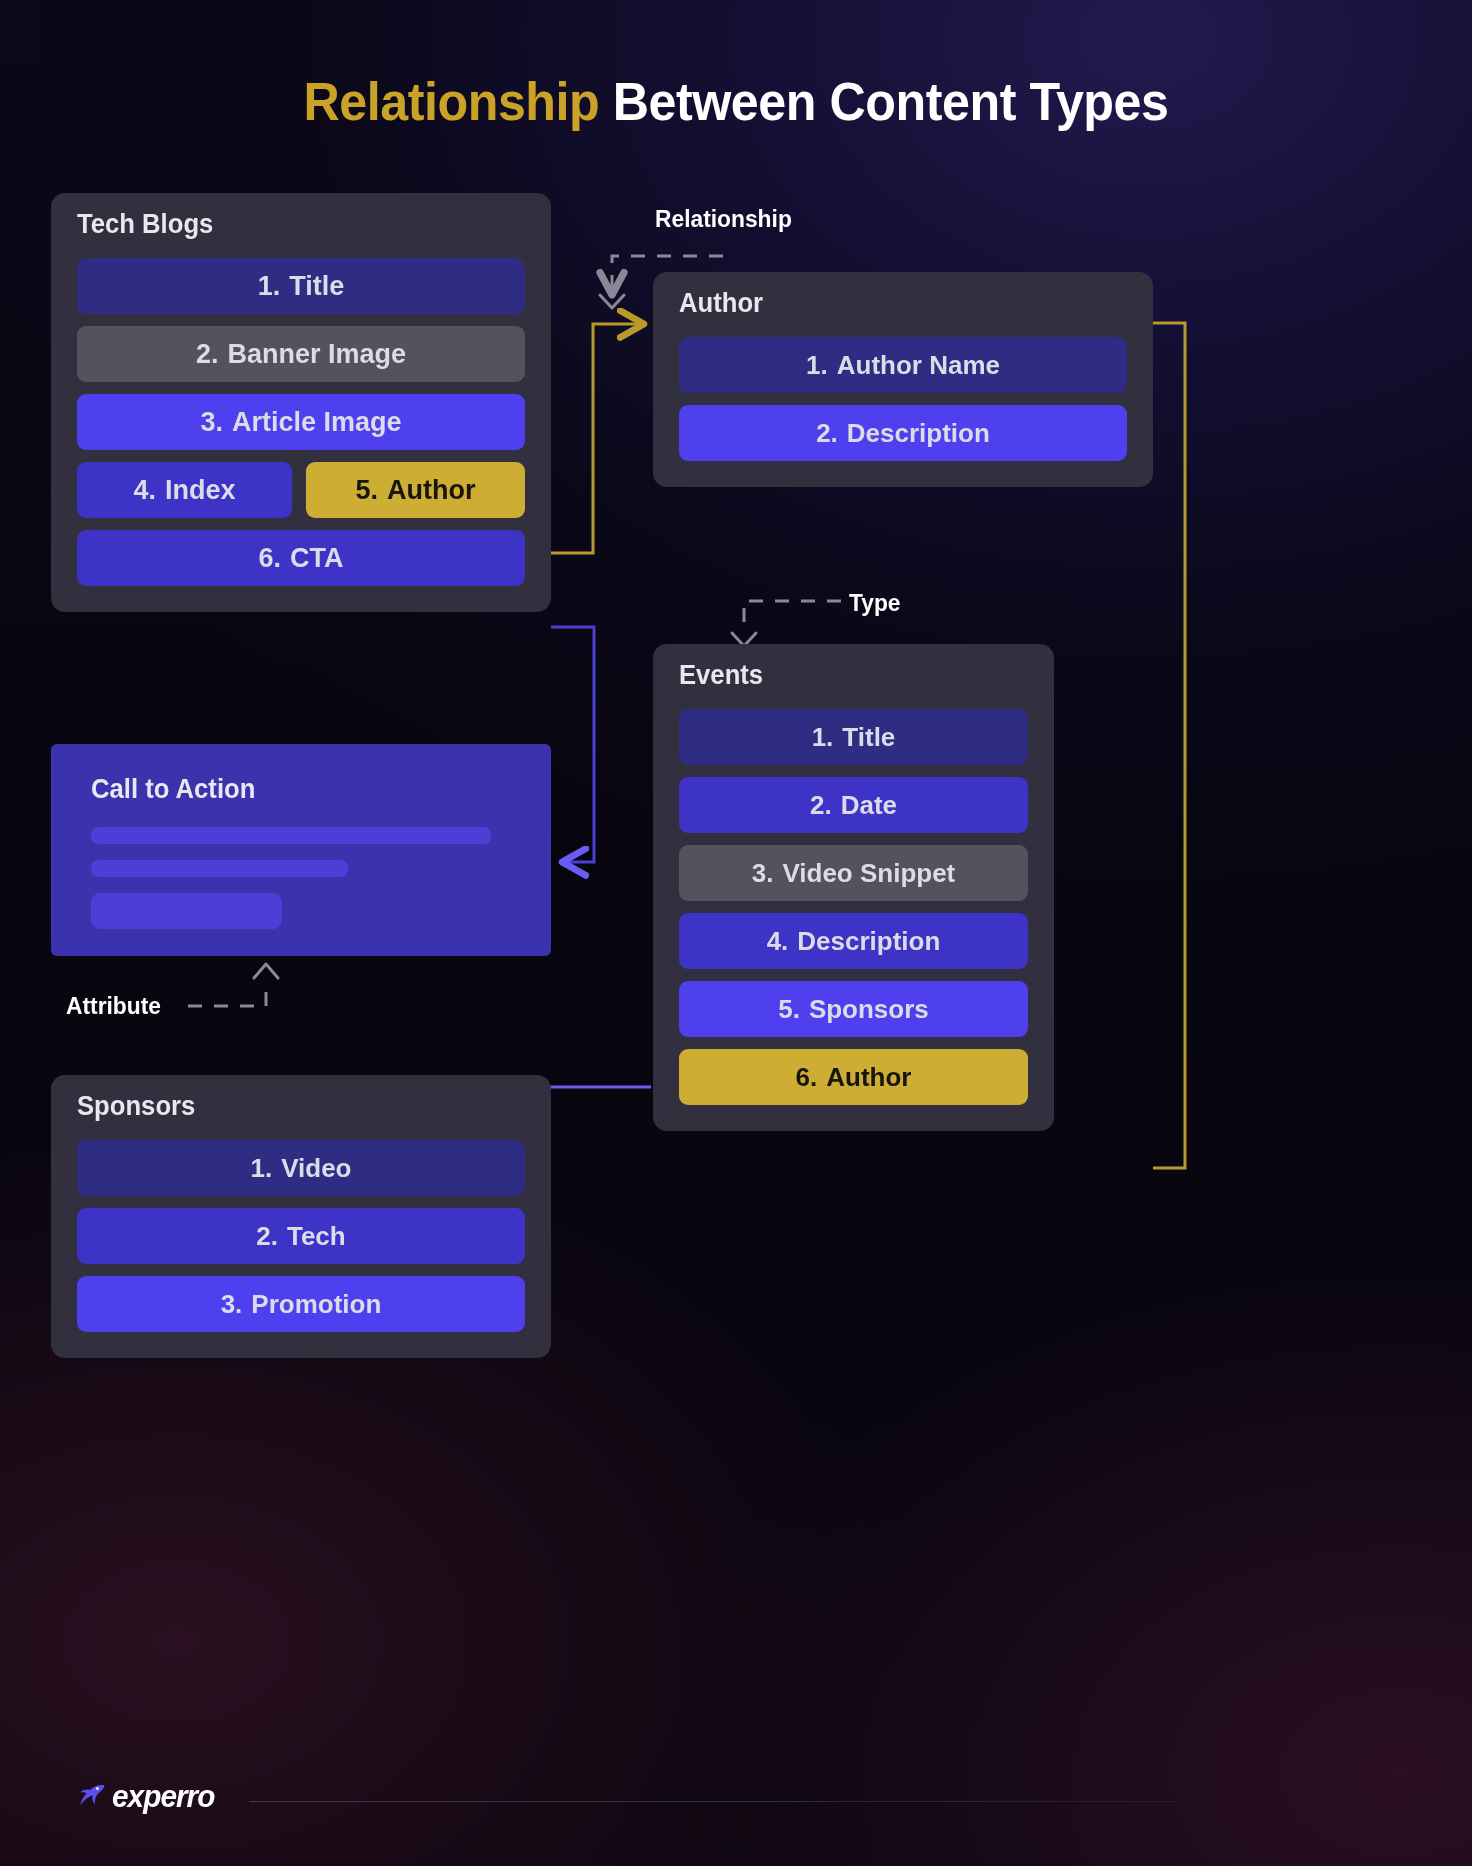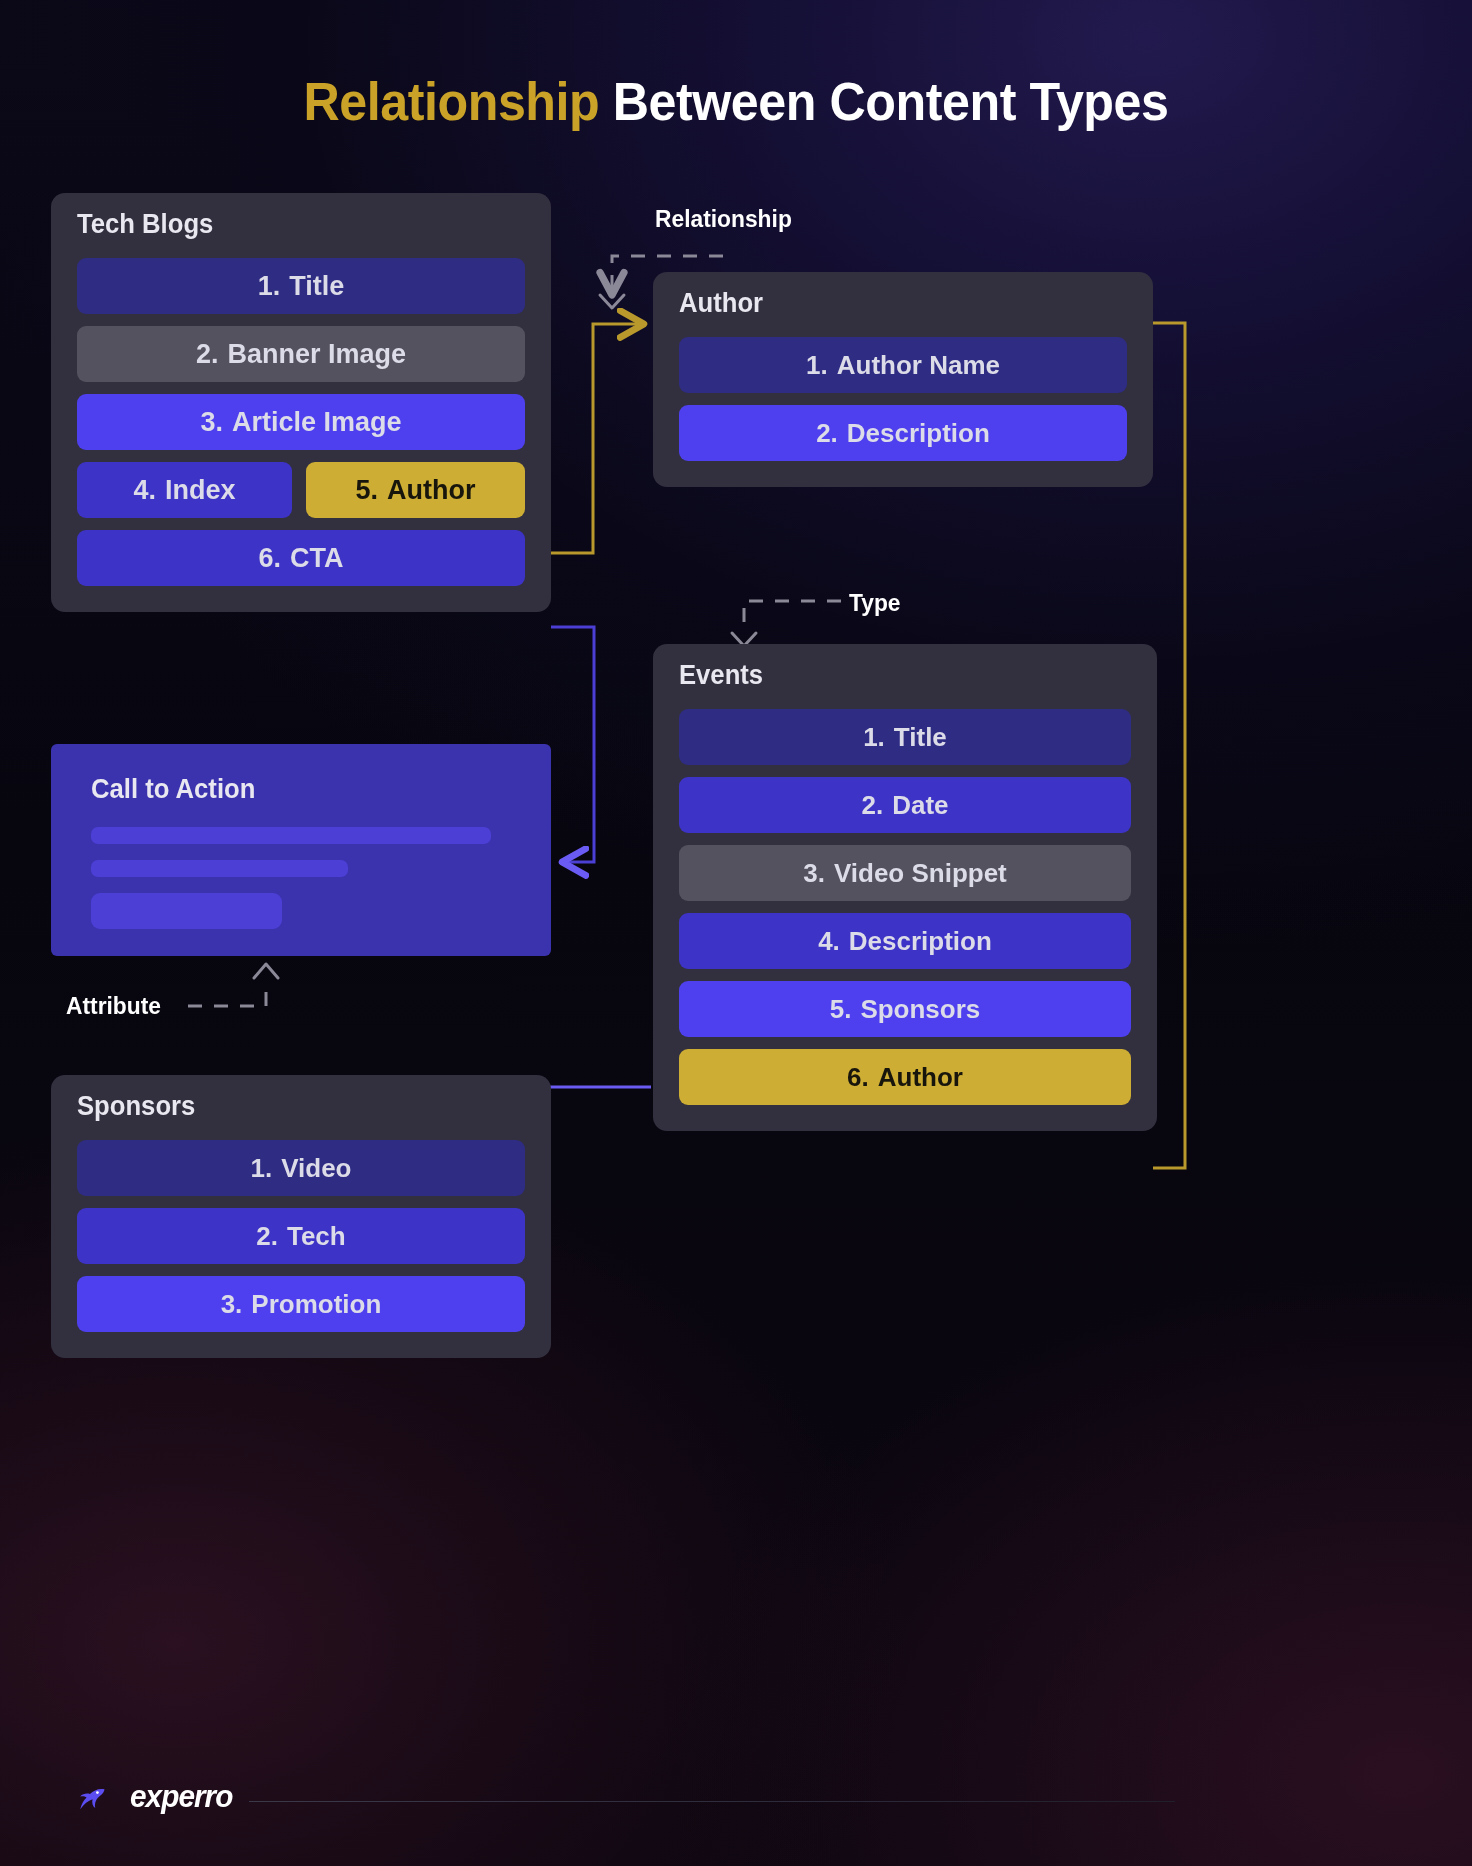--- a/index.html
+++ b/index.html
@@ -69,21 +69,21 @@
   #card-tech { left:51px; top:193px; width:500px; }
   #card-tech .row { font-size:27px; }
   .rowpair { display:flex; gap:14px; margin-bottom:12px; }
   .rowpair .row { margin-bottom:0; }
   .rowpair .half-a { width:215px; }
   .rowpair .half-b { flex:1; }
 
   
   #card-author { left:653px; top:272px; width:500px; }
   
-  #card-events { left:653px; top:644px; width:504px; }
+  #card-events { left:653px; top:644px; width:401px; }
   
   #card-sponsors { left:51px; top:1075px; width:500px; }
 
   
   #card-cta {
     position:absolute; left:51px; top:744px; width:500px; height:212px;
     background:#3b32ae; border-radius:6px;
     padding:30px 40px;
   }
   #card-cta .cta-title {
@@ -102,21 +102,21 @@
     transform:scaleX(0.95); transform-origin:left center;
     white-space:nowrap;
   }
   #anno-relationship { left:655px; top:205px; }
   #anno-type { left:849px; top:589px; }
   #anno-attribute { left:66px; top:992px; }
 
   
   #logo {
     position:absolute; left:78px; top:1779px;
-    display:flex; align-items:flex-end; gap:22px;
+    display:flex; align-items:center; gap:4px;
   }
   #logo .bird { width:30px; height:28px; display:block; }
   #logo .wordmark {
     color:#ffffff; font-size:31px; font-weight:700;
     font-style:italic; letter-spacing:-1px;
     transform:scaleX(0.96); transform-origin:left center;
   }
   #footer-rule {
     position:absolute; left:249px; top:1801px; width:926px; height:1px;
     background:linear-gradient(90deg,#3b3848 0%, #2a2736 70%, #211f2b 100%);

